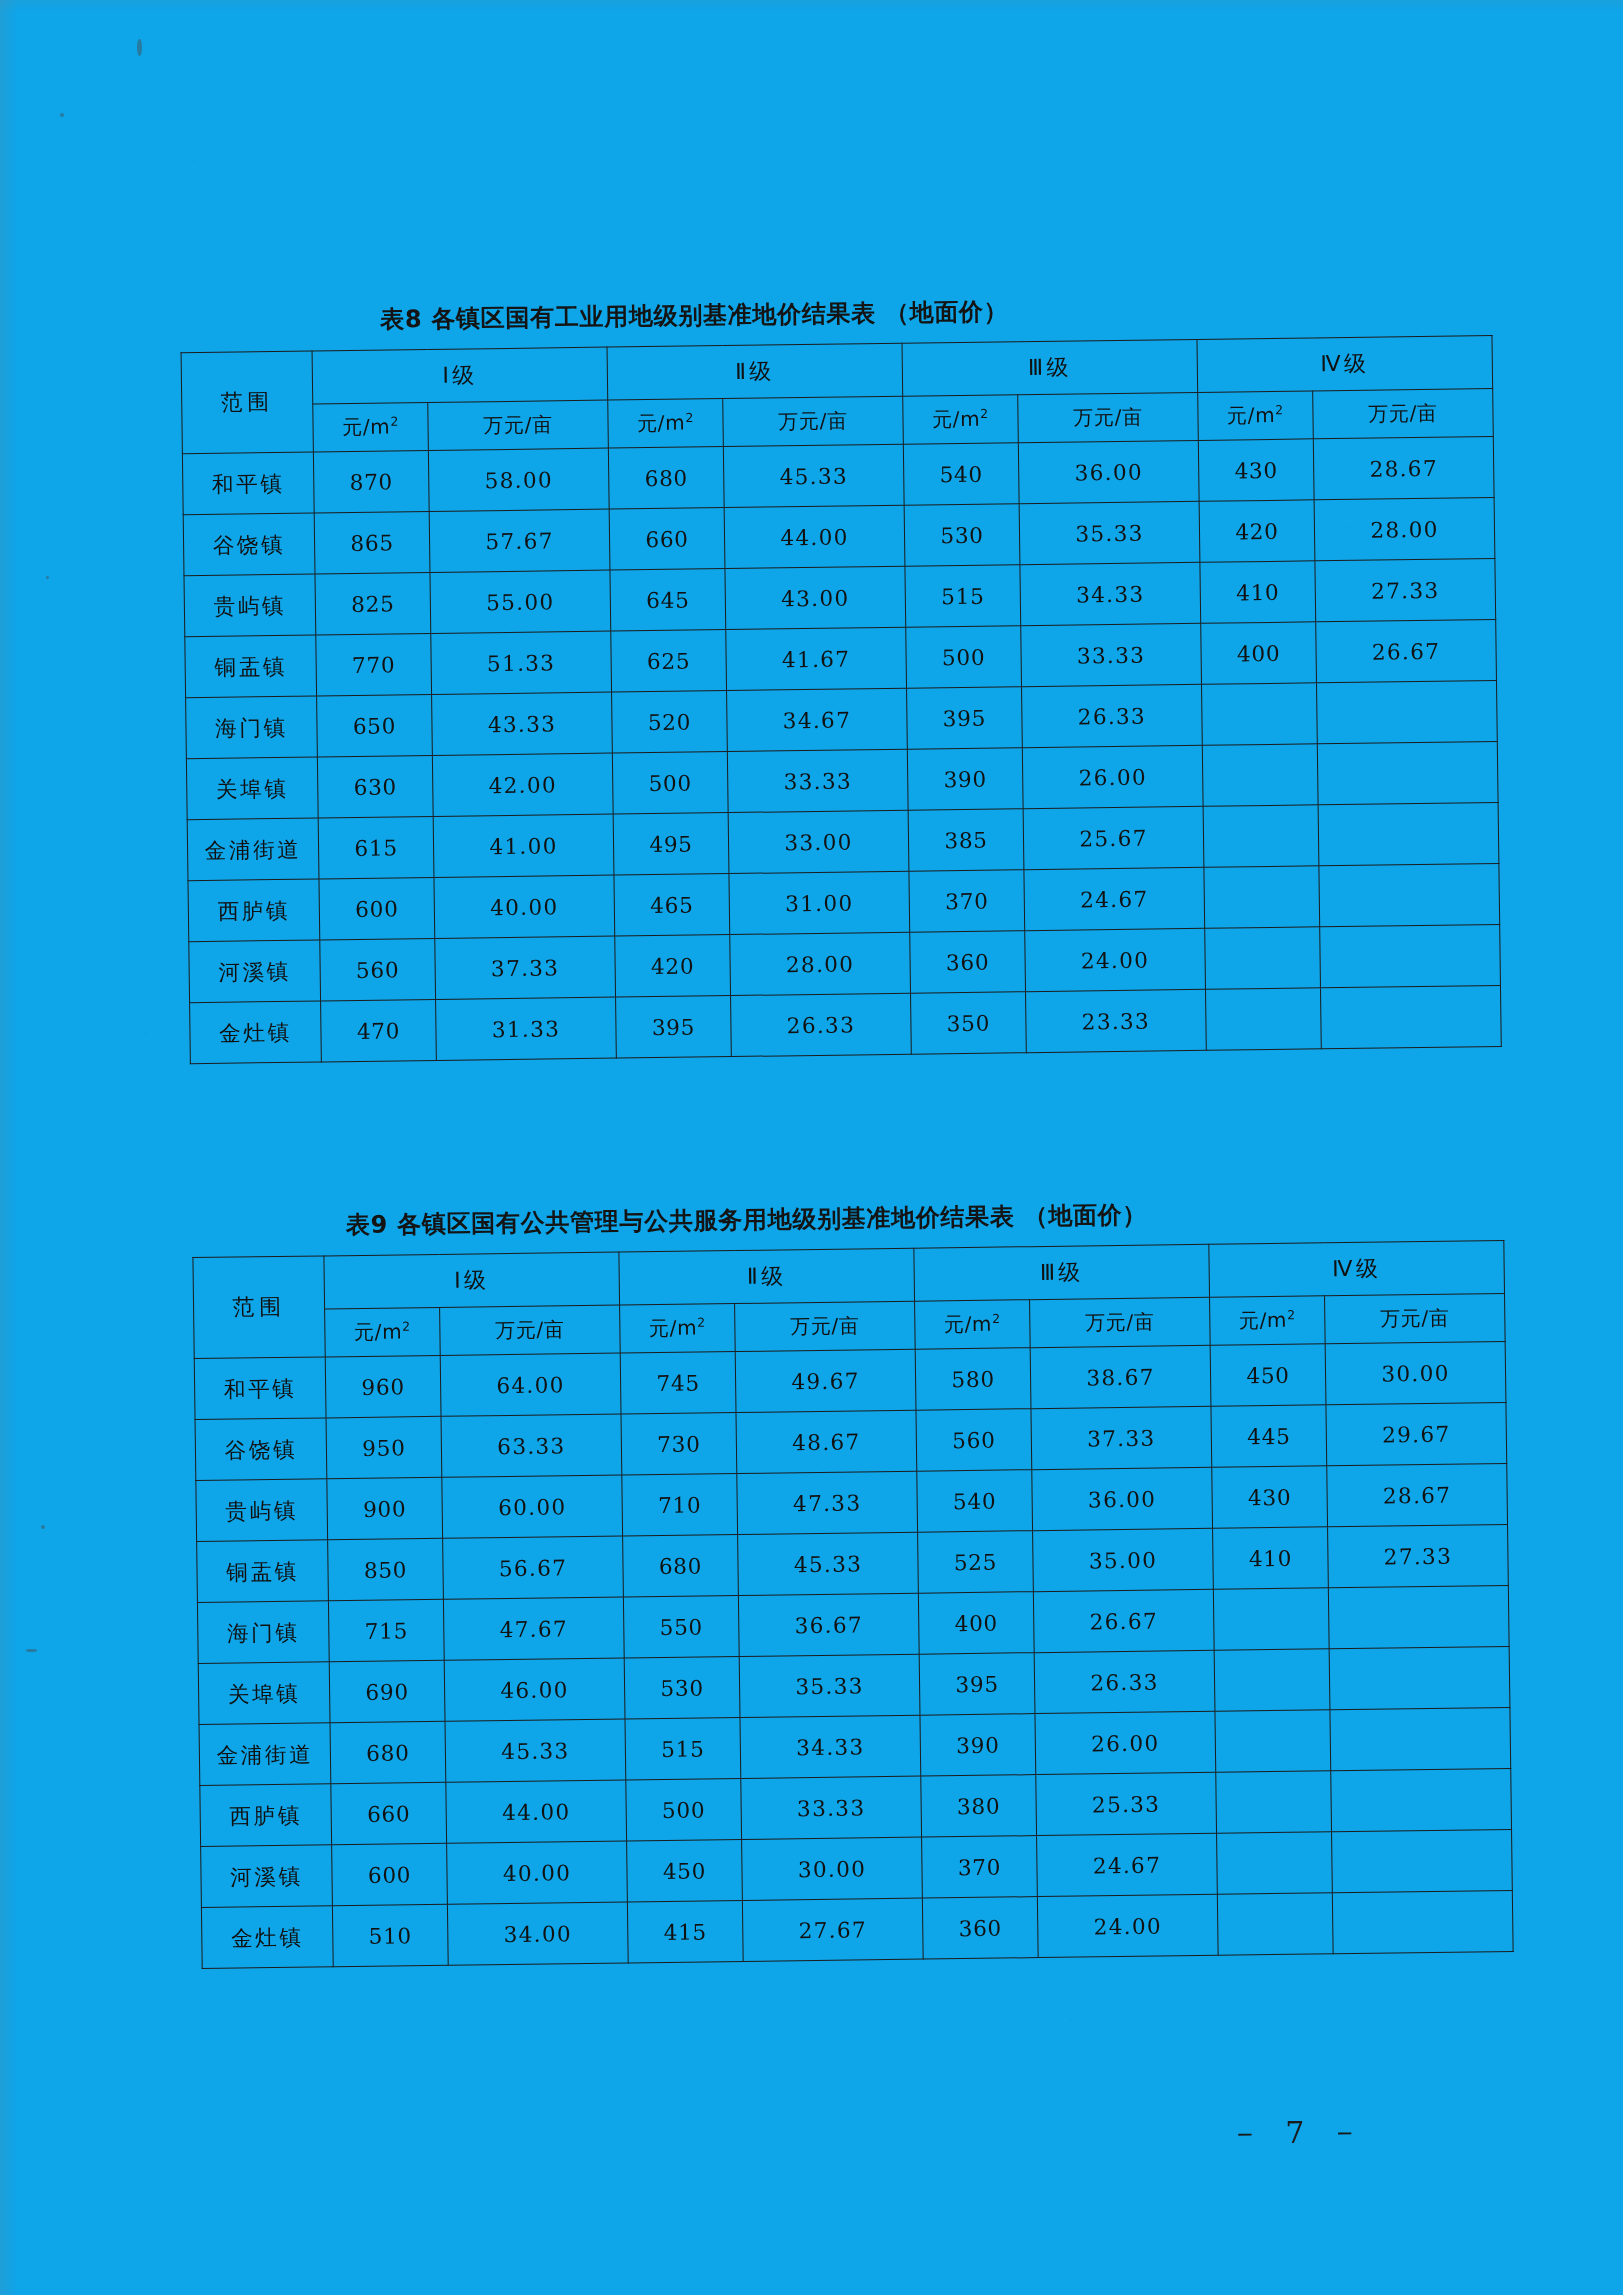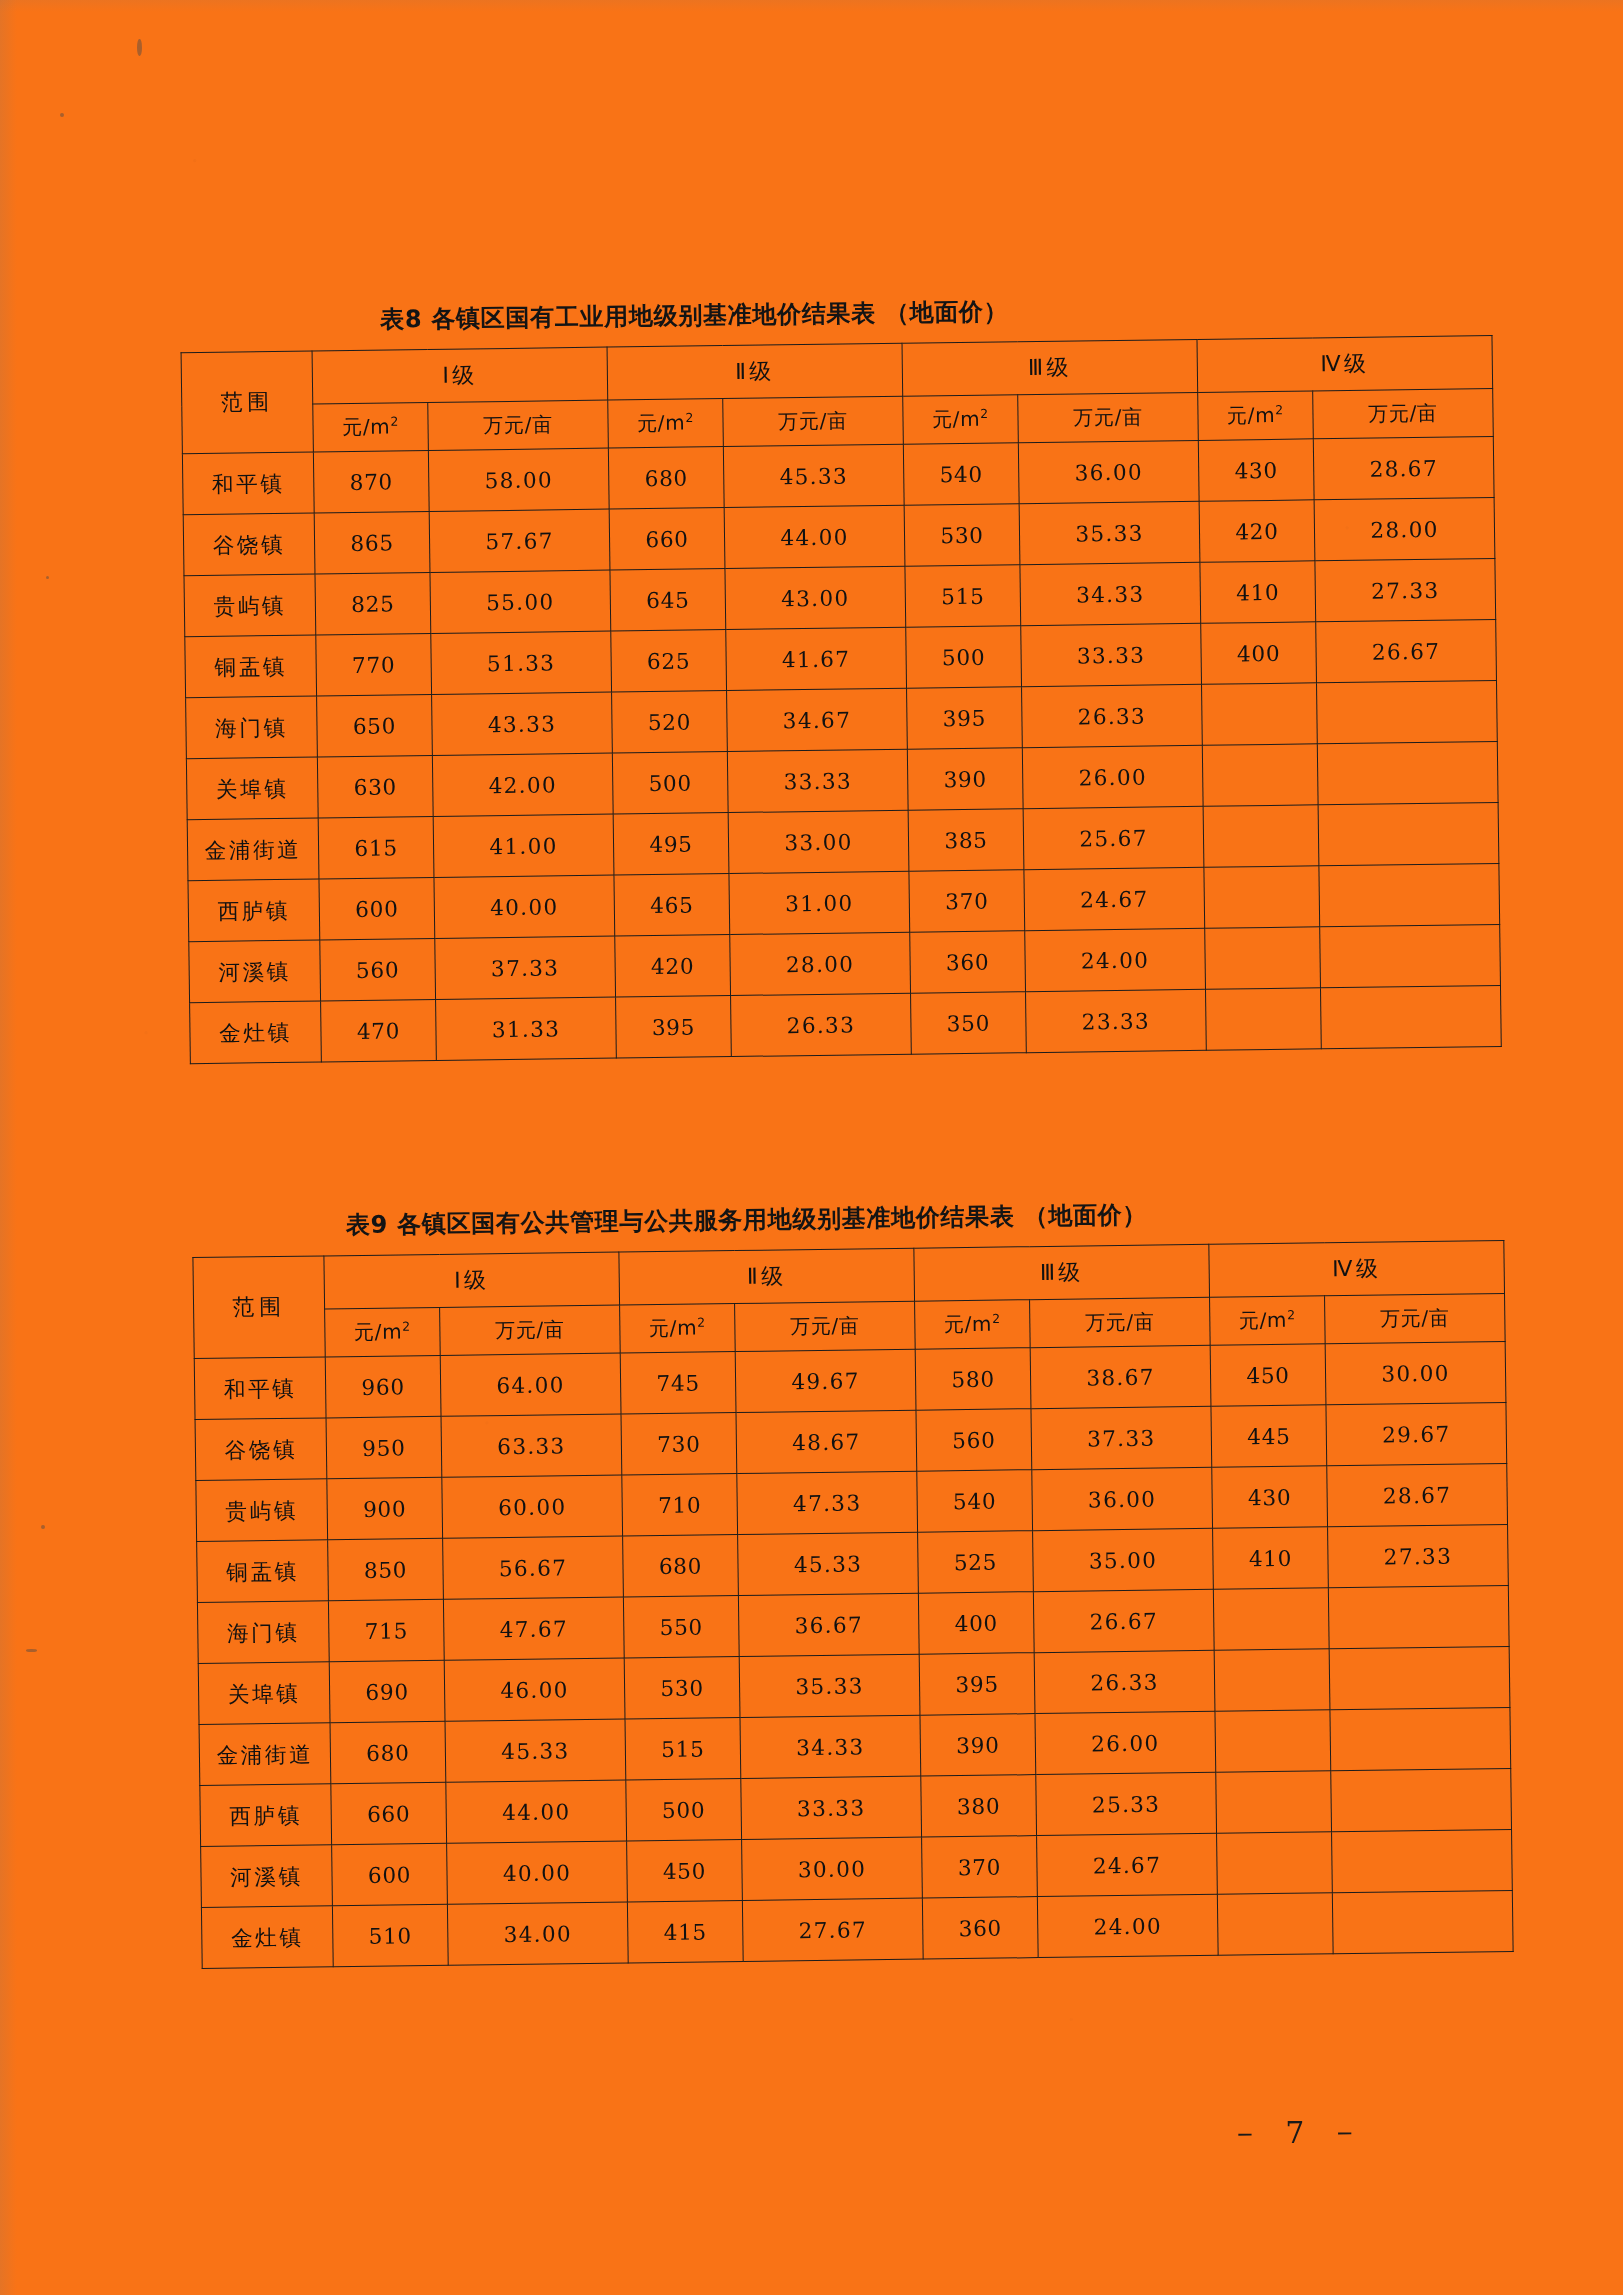--- a/index.html
+++ b/index.html
@@ -14,21 +14,21 @@
     position: relative;
     font-family: "DejaVu Sans", "Liberation Sans", sans-serif;
     color: #1a1a1a;
     overflow: hidden;
   }
 
   
   .page {
     position: absolute;
     inset: 0;
-    background: #f97316;
+    background: #0ea5e9;
   }
   .page-noise {
     position: absolute;
     inset: 0;
     background:
       radial-gradient(circle at 12% 7%, rgba(0,0,0,0.022) 0 1.3px, transparent 2px),
       radial-gradient(circle at 83% 23%, rgba(0,0,0,0.018) 0 1.3px, transparent 2px),
       radial-gradient(circle at 30% 62%, rgba(0,0,0,0.015) 0 1.3px, transparent 2px),
       radial-gradient(circle at 66% 88%, rgba(0,0,0,0.015) 0 1.3px, transparent 2px),
       radial-gradient(circle at 9%  45%, rgba(0,0,0,0.02) 0 1.3px, transparent 2px);

